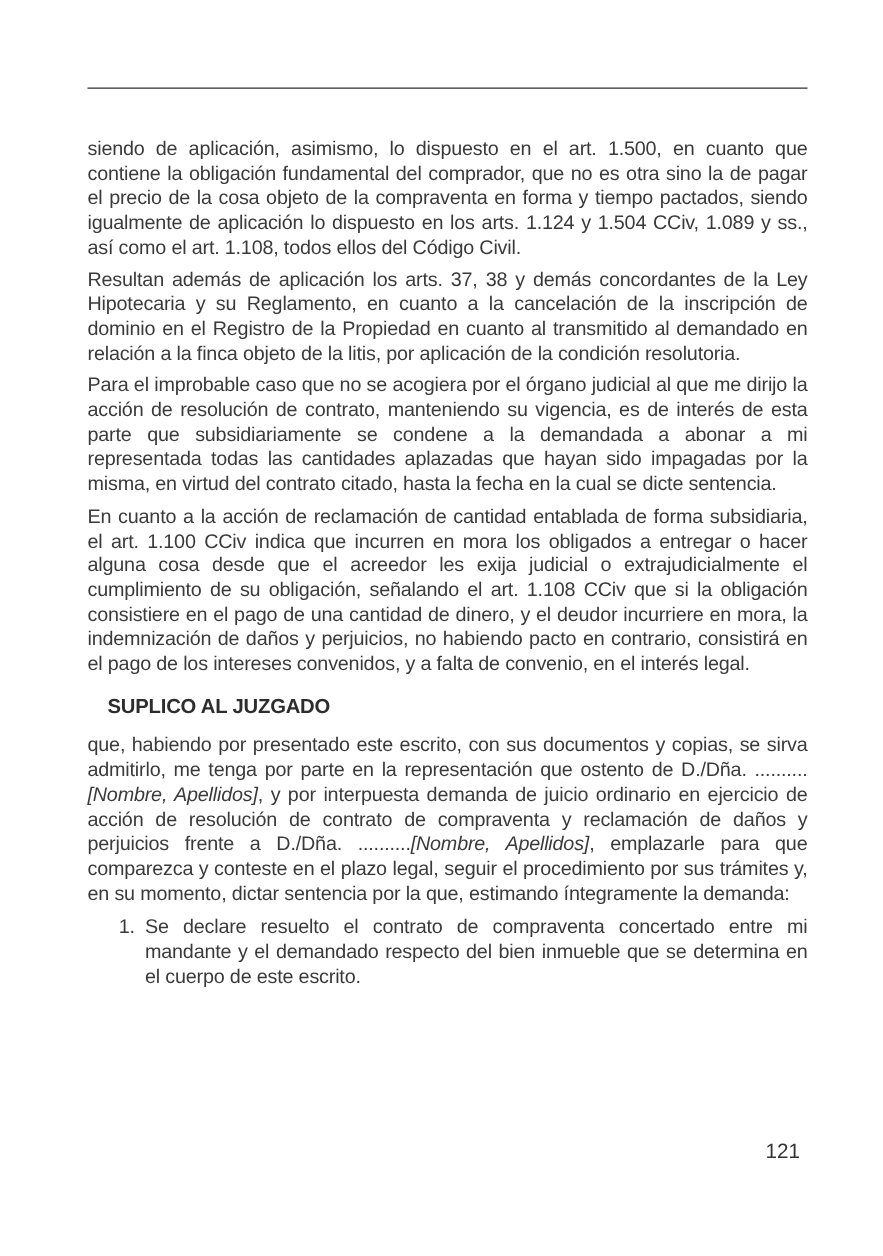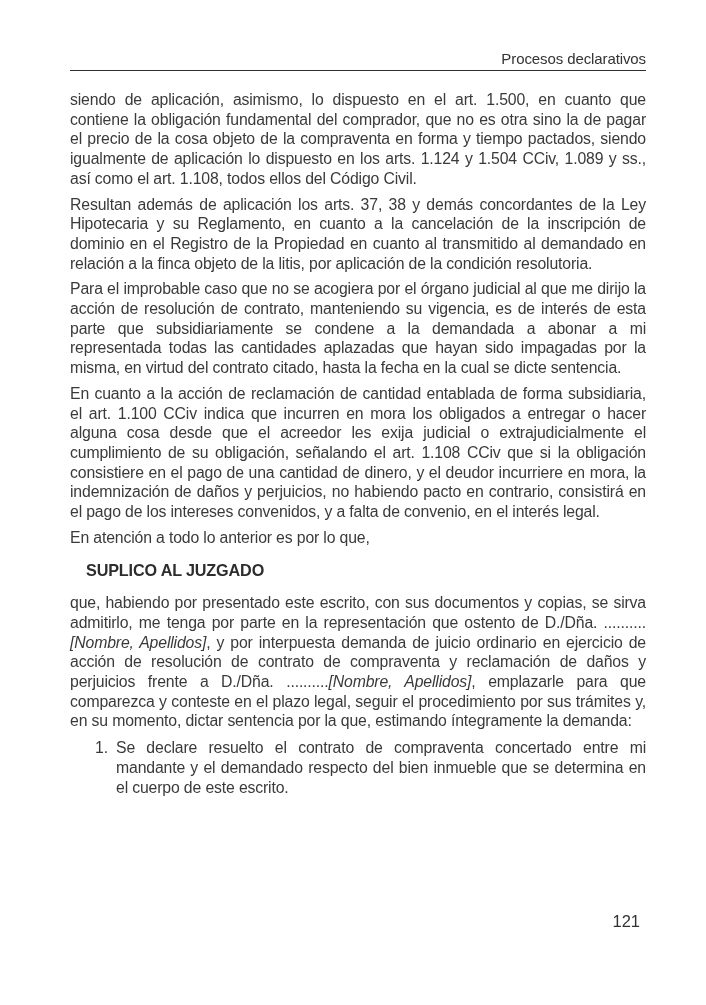--- a/index.html
+++ b/index.html
@@ -32,21 +32,21 @@
     width: 576px;
     top: 70px;
     border: none;
     border-top: 1.6px solid #2e2e2e;
     margin: 0;
   }
   .content {
     position: absolute;
     left: 70px;
     width: 576px;
-    top: 90px;
+    top: 110px;
     font-size: 15.8px;
     line-height: 19.7px;
     letter-spacing: -0.15px;
     text-align: justify;
     hyphens: auto;
     -webkit-hyphens: auto;
   }
   p.body-para {
     margin: 0 0 6px 0;
   }
@@ -99,38 +99,36 @@
     right: 66px;
     font-size: 16.5px;
     color: #333333;
   }
 </style>
 </head>
 <body>
 
 <div class="page">
 
-  <div class="running-header">Procesos declarativos</div>
 
   <hr class="header-rule">
 
   <div class="content">
 
     <p class="body-para">siendo de aplicación, asimismo, lo dispuesto en el art. 1.500, en cuanto que contiene la obligación fundamental del comprador, que no es otra sino la de pagar el precio de la cosa objeto de la compraventa en forma y tiempo pactados, siendo igualmente de aplicación lo dispuesto en los arts. 1.124 y 1.504 CCiv, 1.089 y ss., así como el art. 1.108, todos ellos del Código Civil.</p>
 
     <p class="body-para">Resultan además de aplicación los arts. 37, 38 y demás concordantes de la Ley Hipotecaria y su Reglamento, en cuanto a la cancelación de la inscripción de dominio en el Registro de la Propiedad en cuanto al transmitido al demandado en relación a la finca objeto de la litis, por aplicación de la condición resolutoria.</p>
 
 
     <p class="body-para">Para el improbable caso que no se acogiera por el órgano judicial al que me dirijo la acción de resolución de contrato, manteniendo su vigencia, es de interés de esta parte que subsidiariamente se condene a la demandada a abonar a mi representada todas las cantidades aplazadas que hayan sido impagadas por la misma, en virtud del contrato citado, hasta la fecha en la cual se dicte sentencia.</p>
 
     <p class="body-para">En cuanto a la acción de reclamación de cantidad entablada de forma subsidiaria, el art. 1.100 CCiv indica que incurren en mora los obligados a entregar o hacer alguna cosa desde que el acreedor les exija judicial o extrajudicialmente el cumplimiento de su obligación, señalando el art. 1.108 CCiv que si la obligación consistiere en el pago de una cantidad de dinero, y el deudor incurriere en mora, la indemnización de daños y perjuicios, no habiendo pacto en contrario, consistirá en el pago de los intereses convenidos, y a falta de convenio, en el interés legal.</p>
 
 
 
-    <p class="body-para closing-line">En atención a todo lo anterior es por lo que,</p>
 
     <div class="suplico-heading">SUPLICO AL JUZGADO</div>
 
     <p class="body-para"><span>que, habiendo por presentado este escrito, con sus documentos y copias, se sirva admitirlo, me tenga por parte en la representación que ostento de D./Dña. .......... </span><span class="placeholder-italic">[Nombre, Apellidos]</span><span>, y por interpuesta demanda de juicio ordinario en ejercicio de acción de resolución de contrato de compraventa y reclamación de daños y perjuicios frente a D./Dña. ..........</span><span class="placeholder-italic">[Nombre, Apellidos]</span><span>, emplazarle para que comparezca y conteste en el plazo legal, seguir el procedimiento por sus trámites y, en su momento, dictar sentencia por la que, estimando íntegramente la demanda:</span></p>
 
     <ol class="petition-list">
       <li>
         <span class="list-number">1.</span>
         <span class="list-text">Se declare resuelto el contrato de compraventa concertado entre mi mandante y el demandado respecto del bien inmueble que se determina en el cuerpo de este escrito.</span>
       </li>

